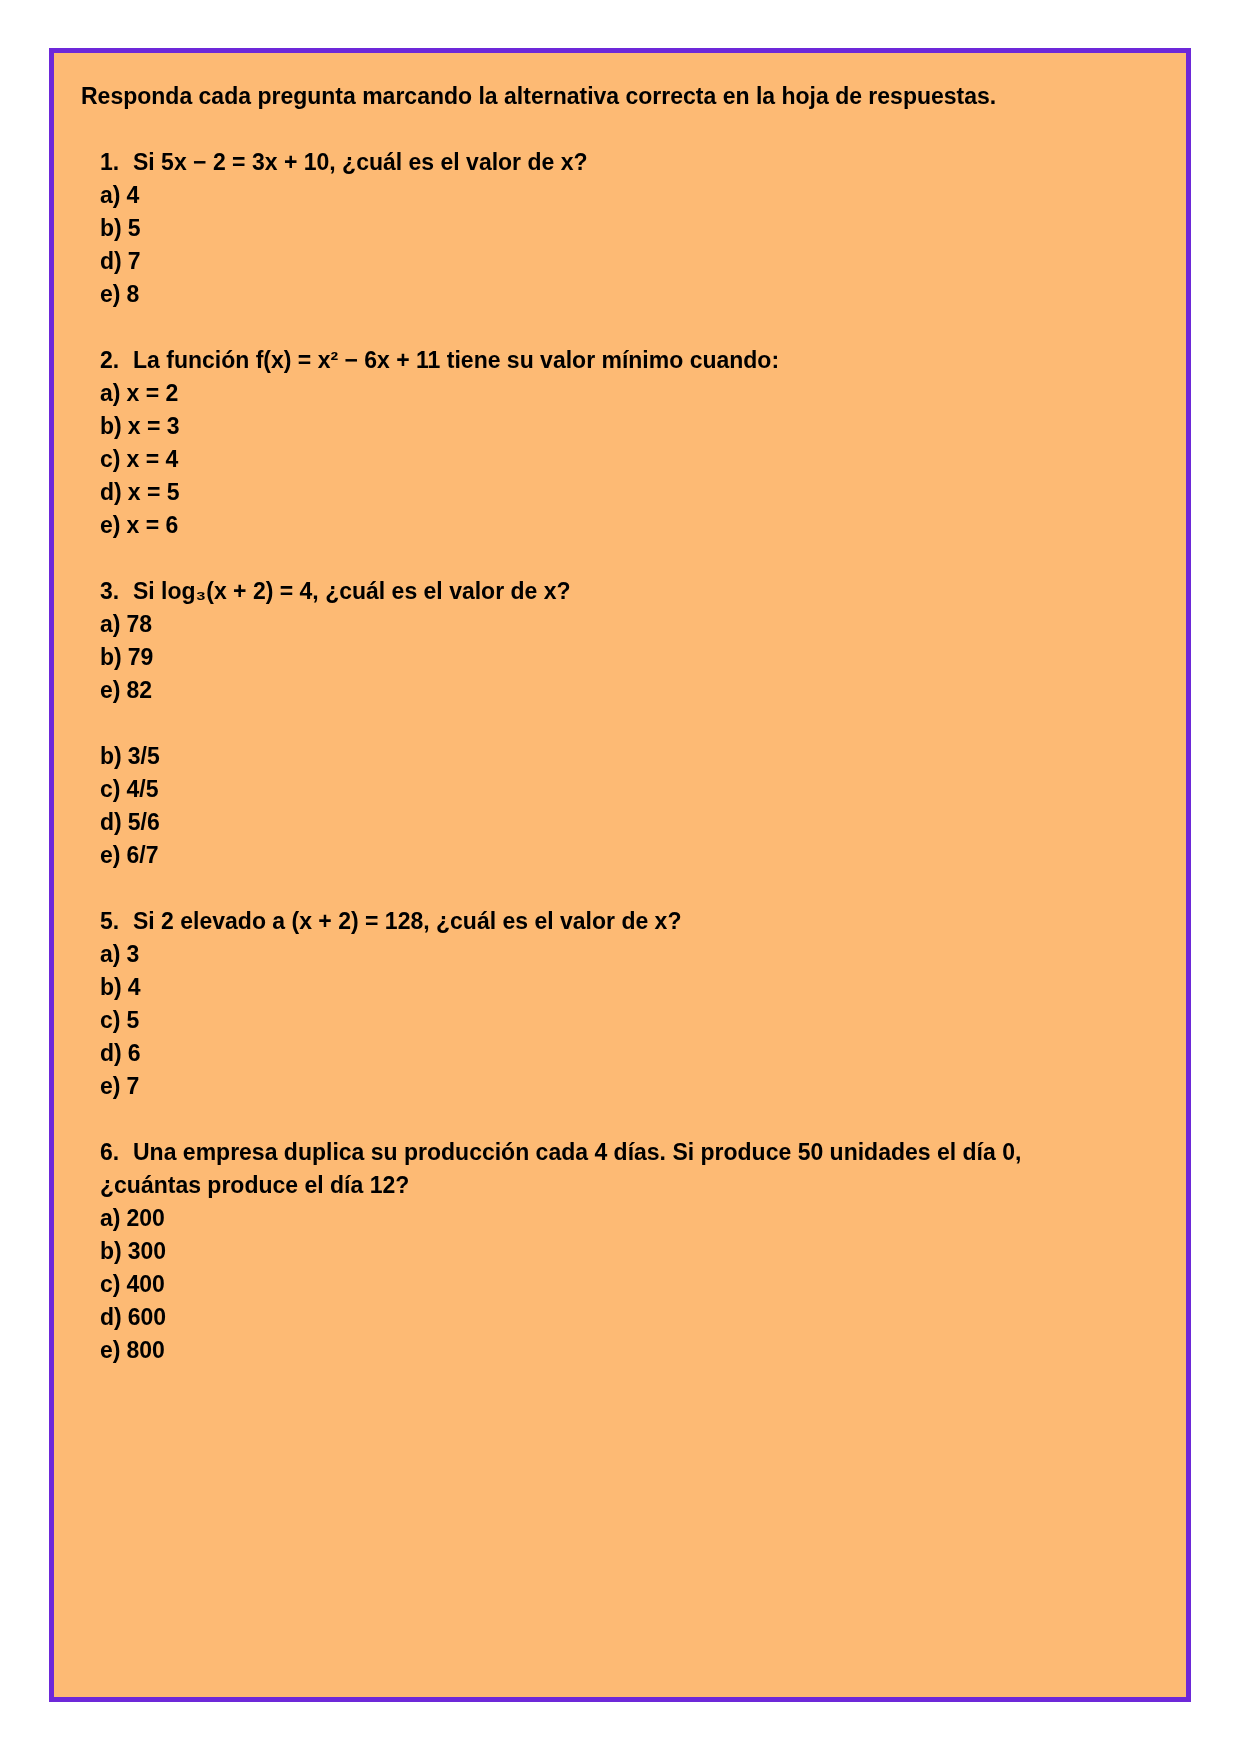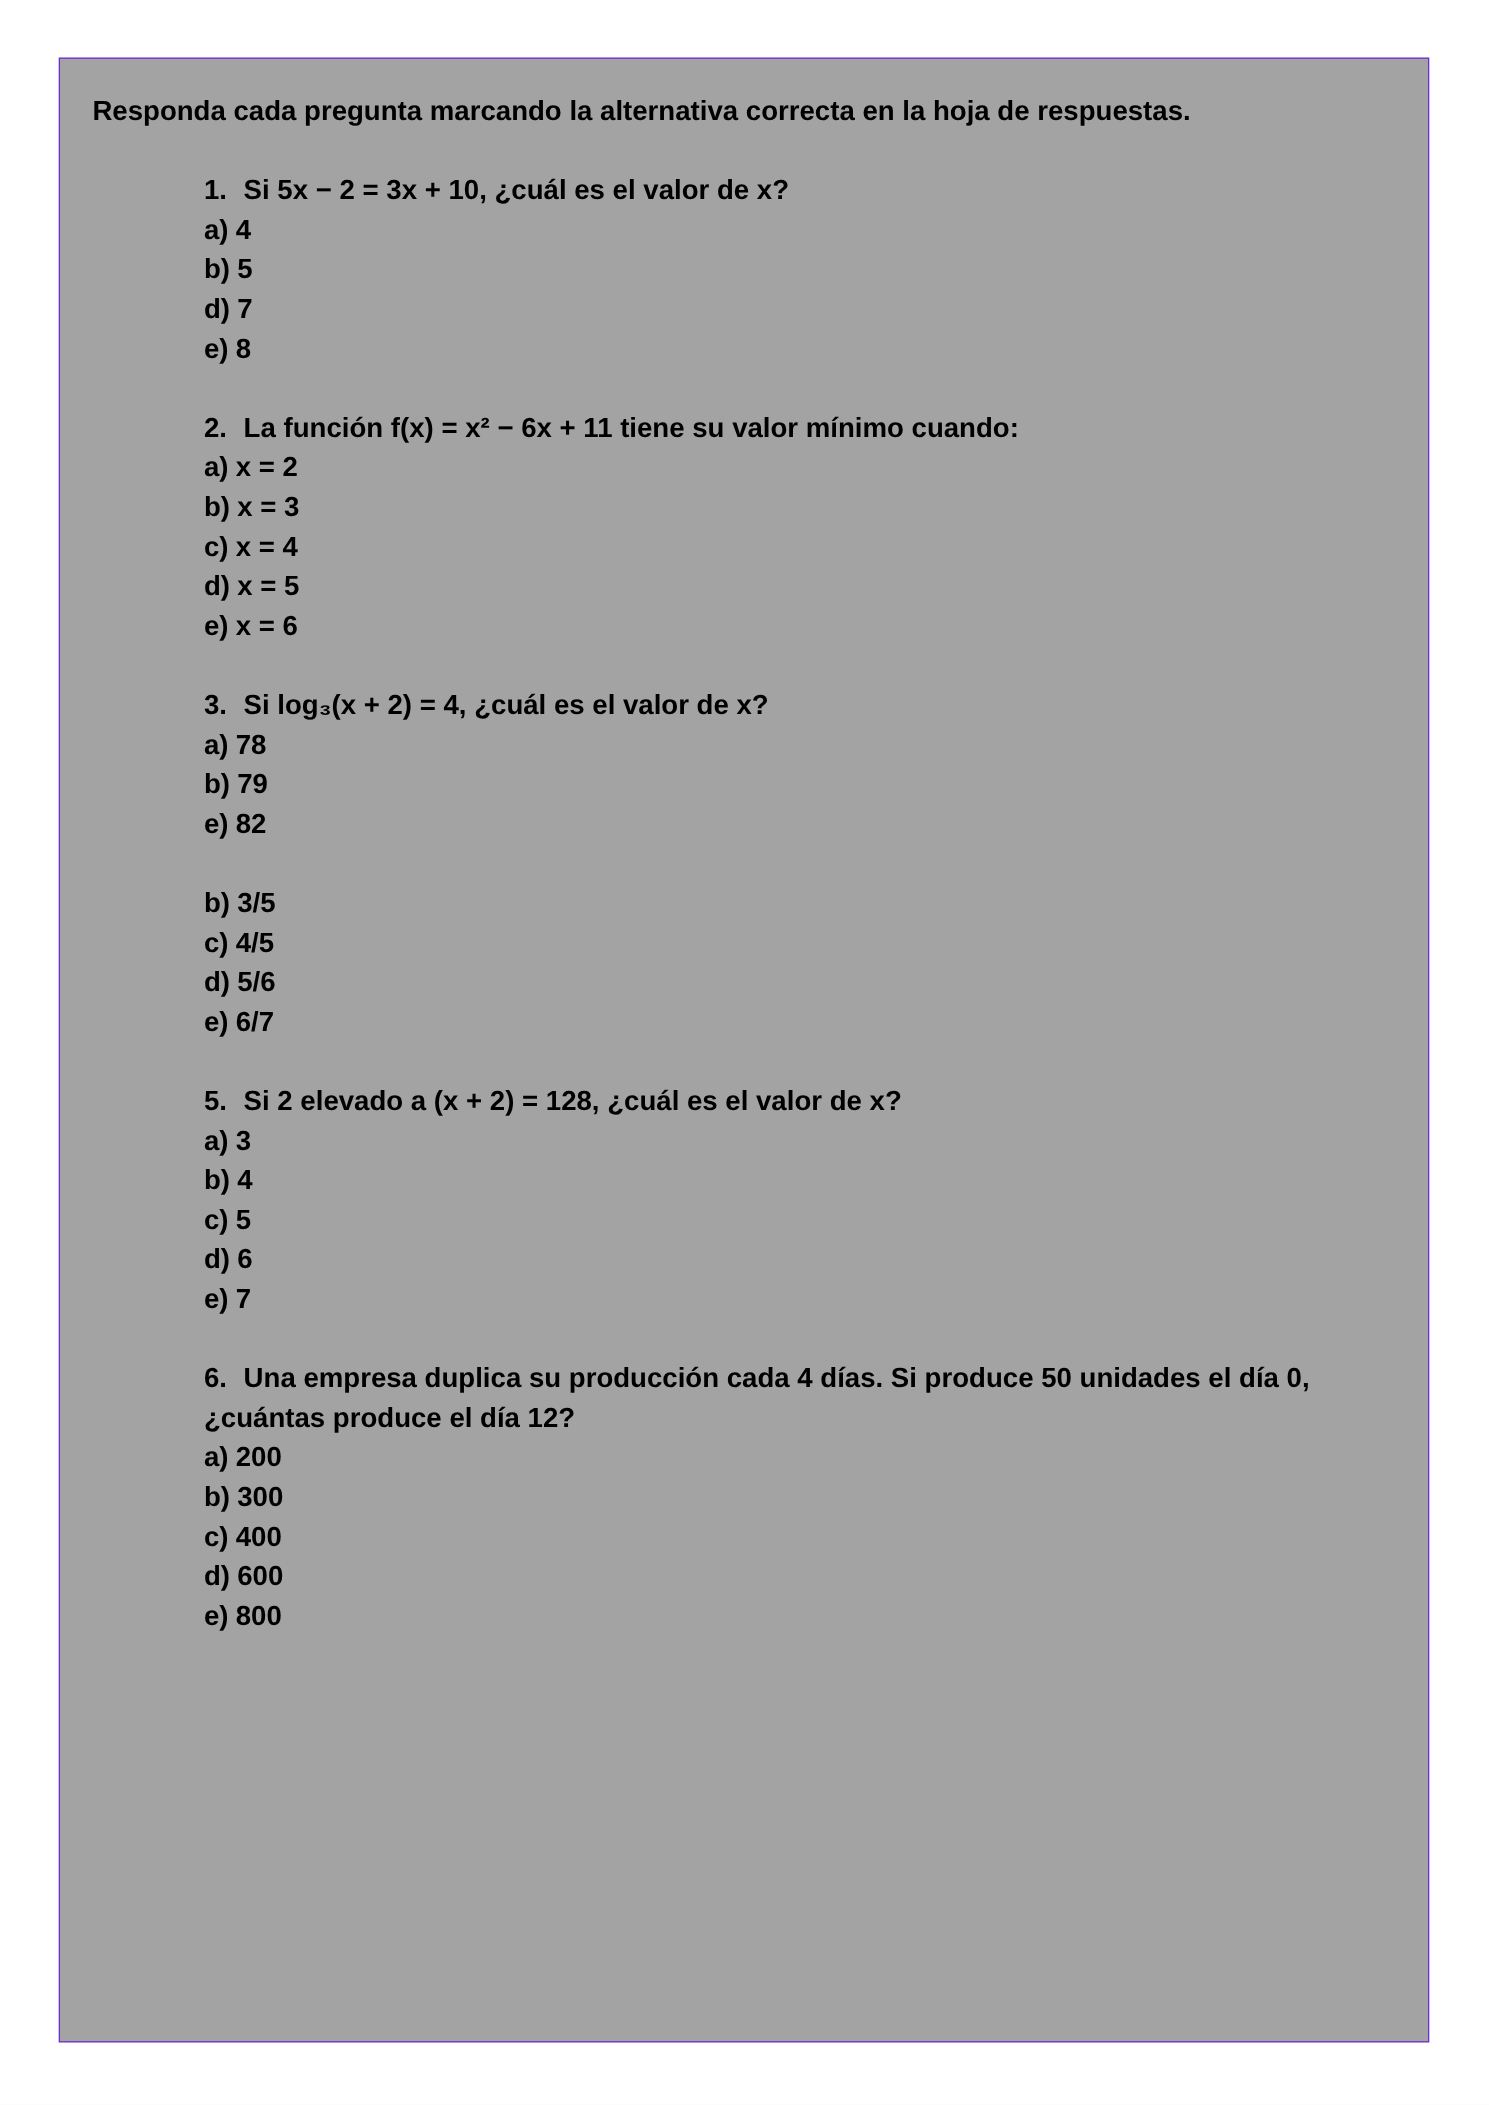--- a/index.html
+++ b/index.html
@@ -11,31 +11,31 @@
     font-family: "Liberation Sans", "DejaVu Sans", sans-serif;
     color: #000000;
   }
   .page {
     position: absolute;
     left: 49px;
     top: 48px;
     width: 1142px;
     height: 1654px;
     box-sizing: border-box;
-    background: #a3a3a3;
-    border: 1px solid #6d28d9;
+    background: #fdba74;
+    border: 5px solid #6d28d9;
   }
   .header {
     margin: 27px 40px 0 27px;
     font-size: 23px;
     line-height: 33px;
     font-weight: bold;
   }
   .questions {
-    margin-left: 120px;
+    margin-left: 46px;
     margin-right: 52px;
   }
   .q {
     margin-top: 33px;
   }
   .stem {
     font-size: 23px;
     line-height: 33px;
     font-weight: bold;
   }

